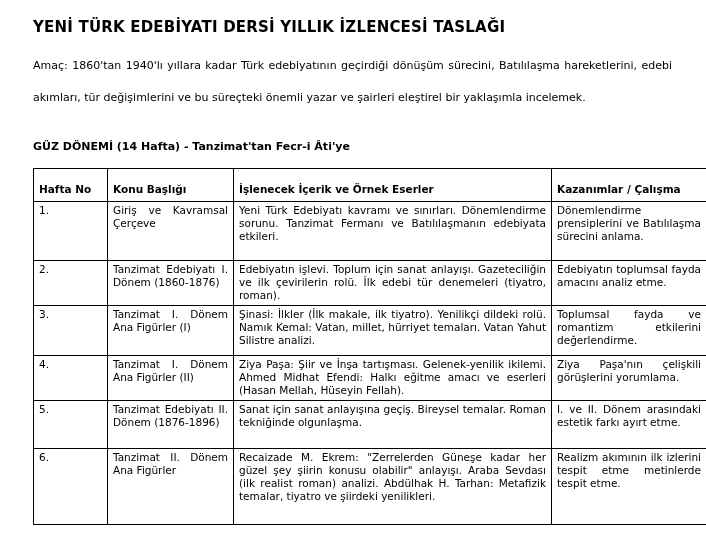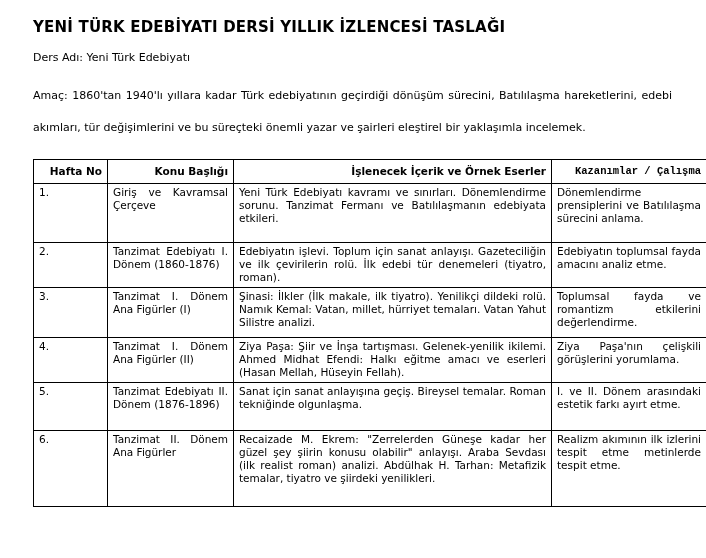--- a/index.html
+++ b/index.html
@@ -47,52 +47,52 @@
   .syllabus th, .syllabus td {
     border: 1px solid #000;
     vertical-align: top;
     font-size: 10.5px;
     line-height: 13px;
     padding: 2px 5px 3px;
     overflow: hidden;
   }
   .syllabus th {
     font-weight: bold;
-    text-align: right;
+    text-align: left;
     white-space: nowrap;
     height: 15px;
-    padding-top: 5px;
+    padding-top: 14px;
   }
   .col-hafta  { width: 63px;  }
   .col-konu   { width: 115px; }
   .col-icerik { width: 307px; }
-  .col-kazanim{ width: 144px; font-family: Liberation Mono, monospace; }
+  .col-kazanim{ width: 144px; }
   td.justified {
     text-align: justify;
     text-align-last: left;
     -moz-text-align-last: left;
   }
   tr.r1 td { height: 53px; }
   tr.r2 td { height: 37px; }
   tr.r3 td { height: 44px; }
   tr.r4 td { height: 39px; }
   tr.r5 td { height: 42px; }
   tr.r6 td { height: 70px; }
 </style>
 </head>
 <body>
 
 <div class="page">
 
   <h1 class="doc-title">YENİ TÜRK EDEBİYATI DERSİ YILLIK İZLENCESİ TASLAĞI</h1>
 
-  <p class="meta-line first">Ders Adı: Yeni Türk Edebiyatı</p>
 
   <p class="purpose">Amaç: 1860'tan 1940'lı yıllara kadar Türk edebiyatının geçirdiği dönüşüm sürecini, Batılılaşma hareketlerini, edebi akımları, tür değişimlerini ve bu süreçteki önemli yazar ve şairleri eleştirel bir yaklaşımla incelemek.</p>
 
+  <h2 class="section-heading">GÜZ DÖNEMİ (14 Hafta) - Tanzimat'tan Fecr-i Âti'ye</h2>
 
   <table class="syllabus">
     <thead>
       <tr>
         <th class="col-hafta">Hafta No</th>
         <th class="col-konu">Konu Başlığı</th>
         <th class="col-icerik">İşlenecek İçerik ve Örnek Eserler</th>
         <th class="col-kazanim">Kazanımlar / Çalışma</th>
       </tr>
     </thead>

